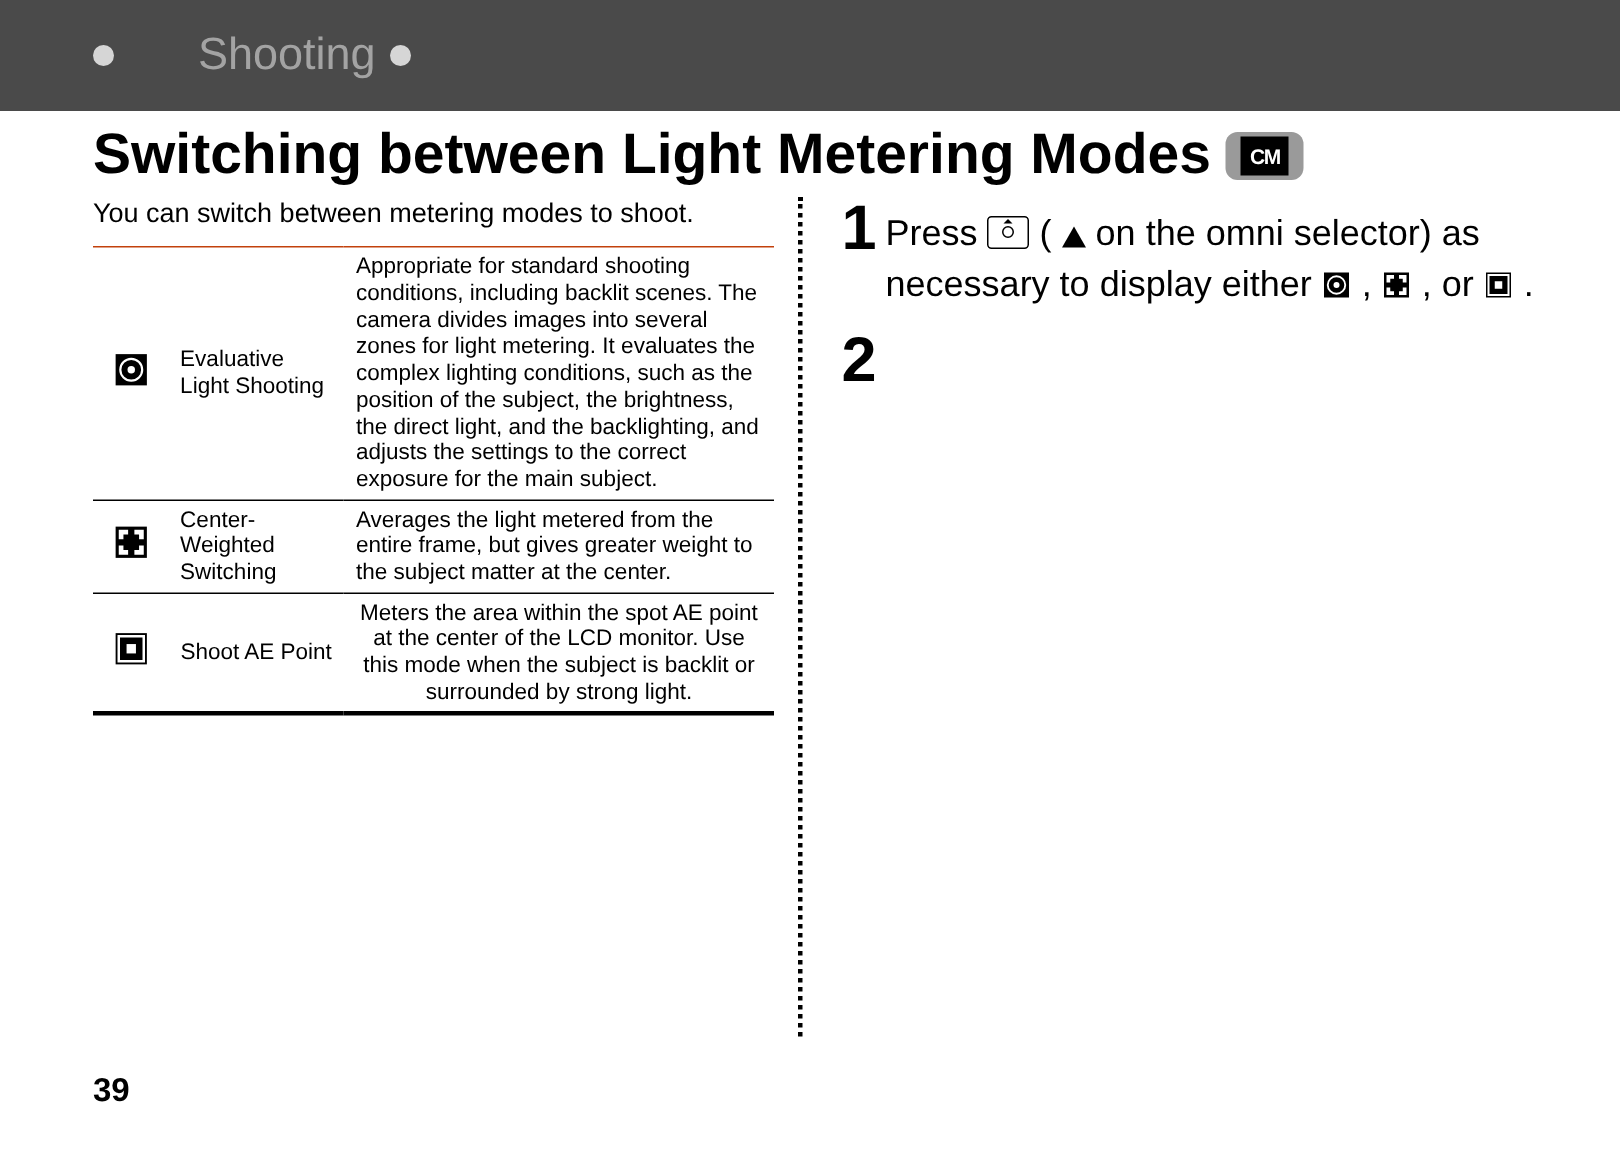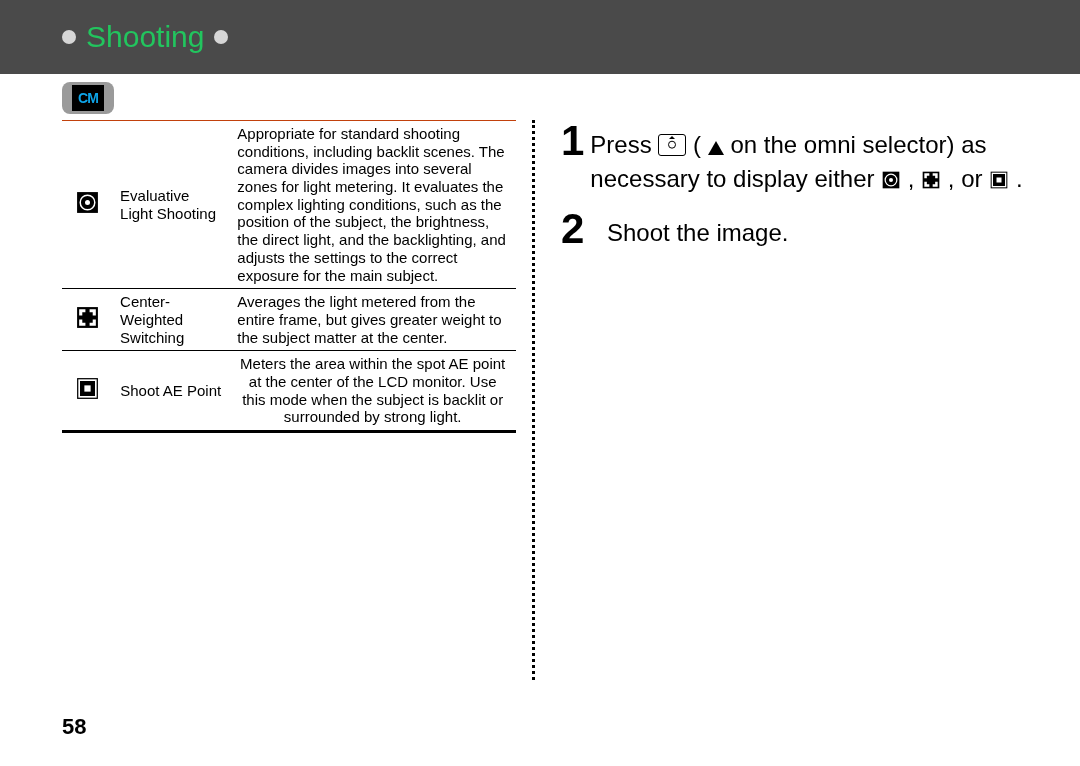--- a/index.html
+++ b/index.html
@@ -31,23 +31,24 @@
     background: #d6d6d6;
     border-radius: 50%;
     display: inline-block;
     margin-right: 10px;
   }
   .top-bar .bullet.right {
     margin-left: 10px;
     margin-right: 0;
   }
   .top-bar .section-label {
-    color: #22c55e;
+    color: #a3a3a3;
     font-size: 30px;
     font-weight: 400;
+    margin-left: 46px;
   }
   .title-row {
     margin: 8px 0 6px 62px;
     font-size: 38px;
     font-weight: bold;
     display: flex;
     align-items: center;
     gap: 10px;
   }
   .mode-badge {
@@ -56,21 +57,21 @@
     justify-content: center;
     background: #9a9a9a;
     border-radius: 8px;
     width: 52px;
     height: 32px;
   }
   .mode-badge-inner {
     width: 32px;
     height: 26px;
     background: #000;
-    color: #0ea5e9;
+    color: #ffffff;
     font-size: 14px;
     font-weight: bold;
     display: flex;
     align-items: center;
     justify-content: center;
     letter-spacing: -1px;
   }
   .content {
     display: flex;
     margin-left: 62px;
@@ -202,27 +203,29 @@
 
 <div class="page">
 
   <div class="top-bar">
     <span class="bullet"></span>
     <span class="section-label">Shooting</span>
     <span class="bullet right"></span>
   </div>
 
   <div class="title-row">
+    <span>Switching between Light Metering Modes</span>
     <span class="mode-badge">
       <span class="mode-badge-inner">CM</span>
     </span>
   </div>
 
   <div class="content">
     <div class="left-col">
+      <div class="intro">You can switch between metering modes to shoot.</div>
 
       <table class="metering">
         <tbody>
             <tr class="top">
           <td class="icon-cell">
             <span class="m-icon">
               <svg viewBox="0 0 24 24" width="25" height="25">
                 <rect x="2" y="2" width="20" height="20" fill="#000"></rect>
                 <circle cx="12" cy="12" r="7" fill="none" stroke="#fff" stroke-width="1.4"></circle>
                 <circle cx="12" cy="12" r="2.4" fill="#fff"></circle>
@@ -301,20 +304,19 @@
               <rect x="4" y="4" width="16" height="16" fill="none" stroke="#fff" stroke-width="1.6"></rect>
               <rect x="9" y="9" width="6" height="6" fill="#fff"></rect>
             </svg>
           </span>
           <span>.</span>
         </div>
       </div>
 
       <div class="step">
         <div class="step-num">2</div>
-        <div class="step-text">Shoot the image.</div>
       </div>
 
     </div>
   </div>
 
-  <div class="page-number">58</div>
+  <div class="page-number">39</div>
 </div>
 
 </body></html>

